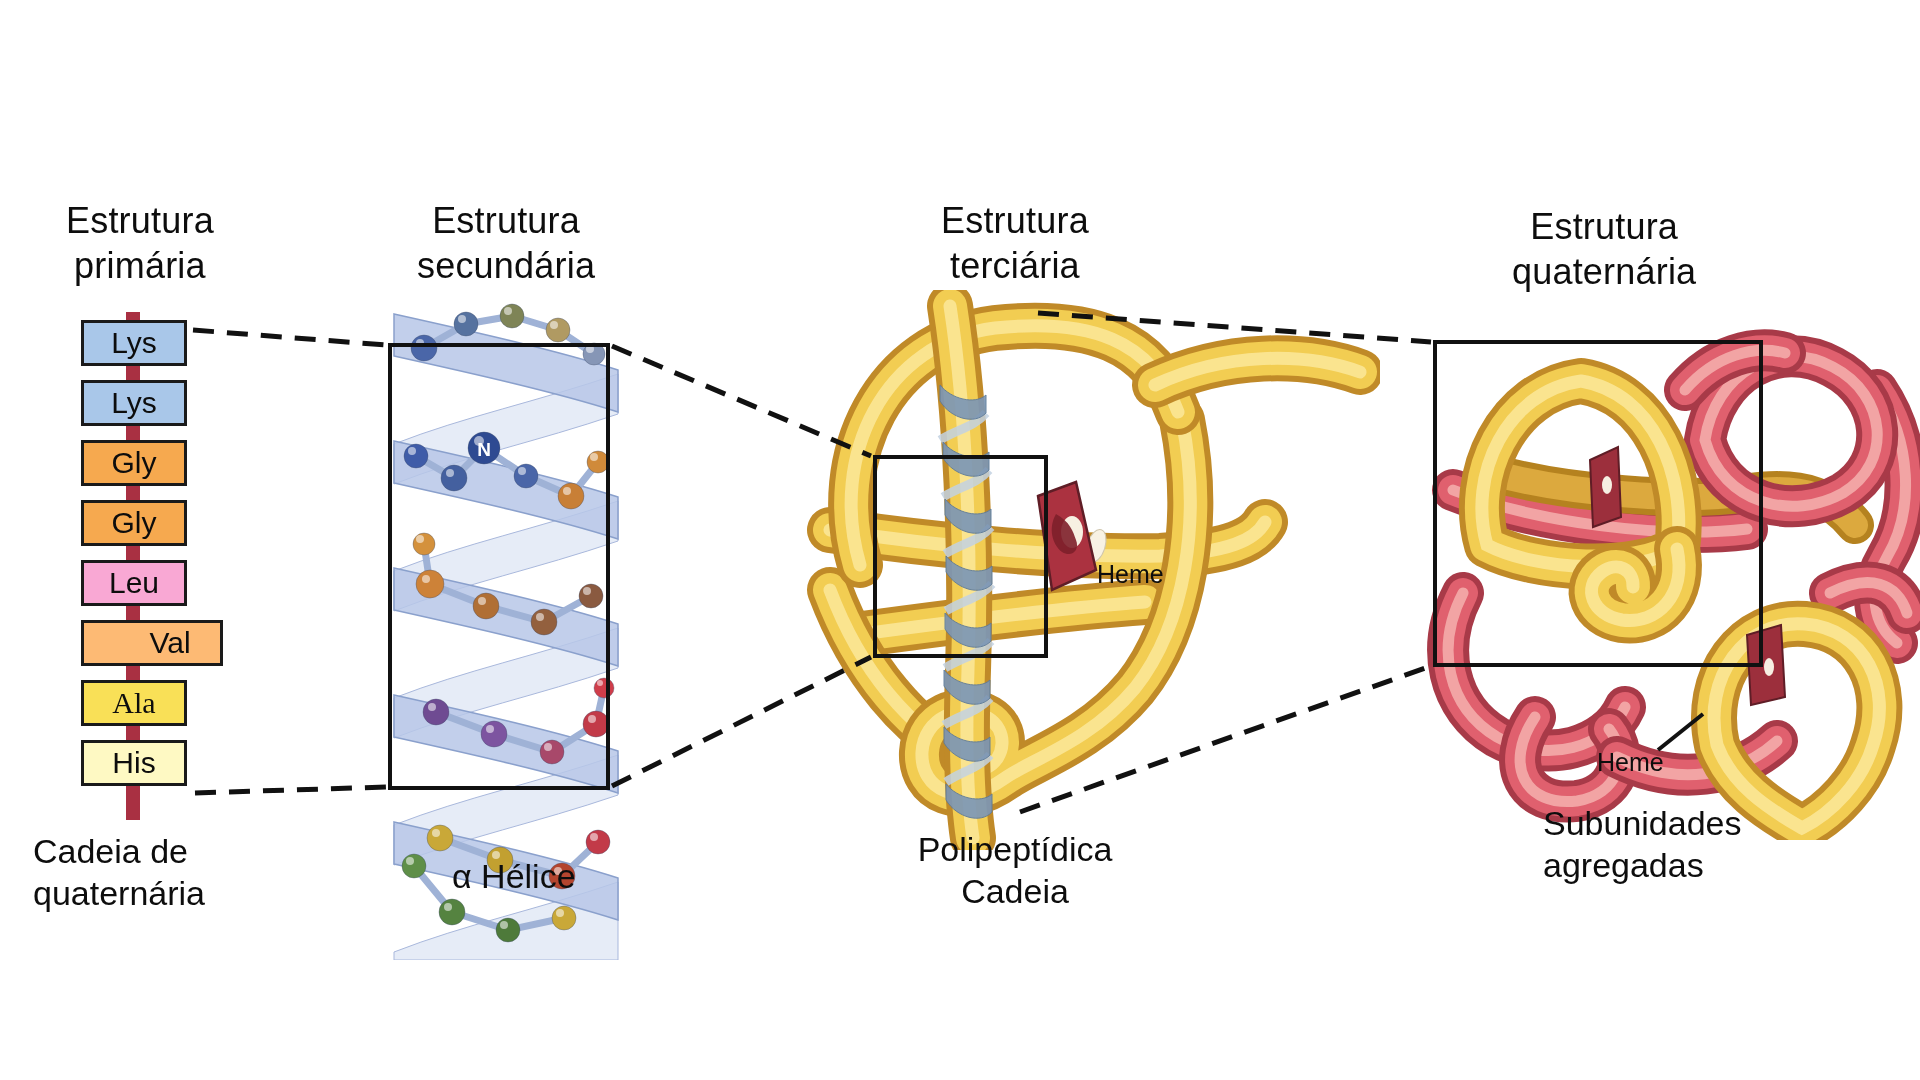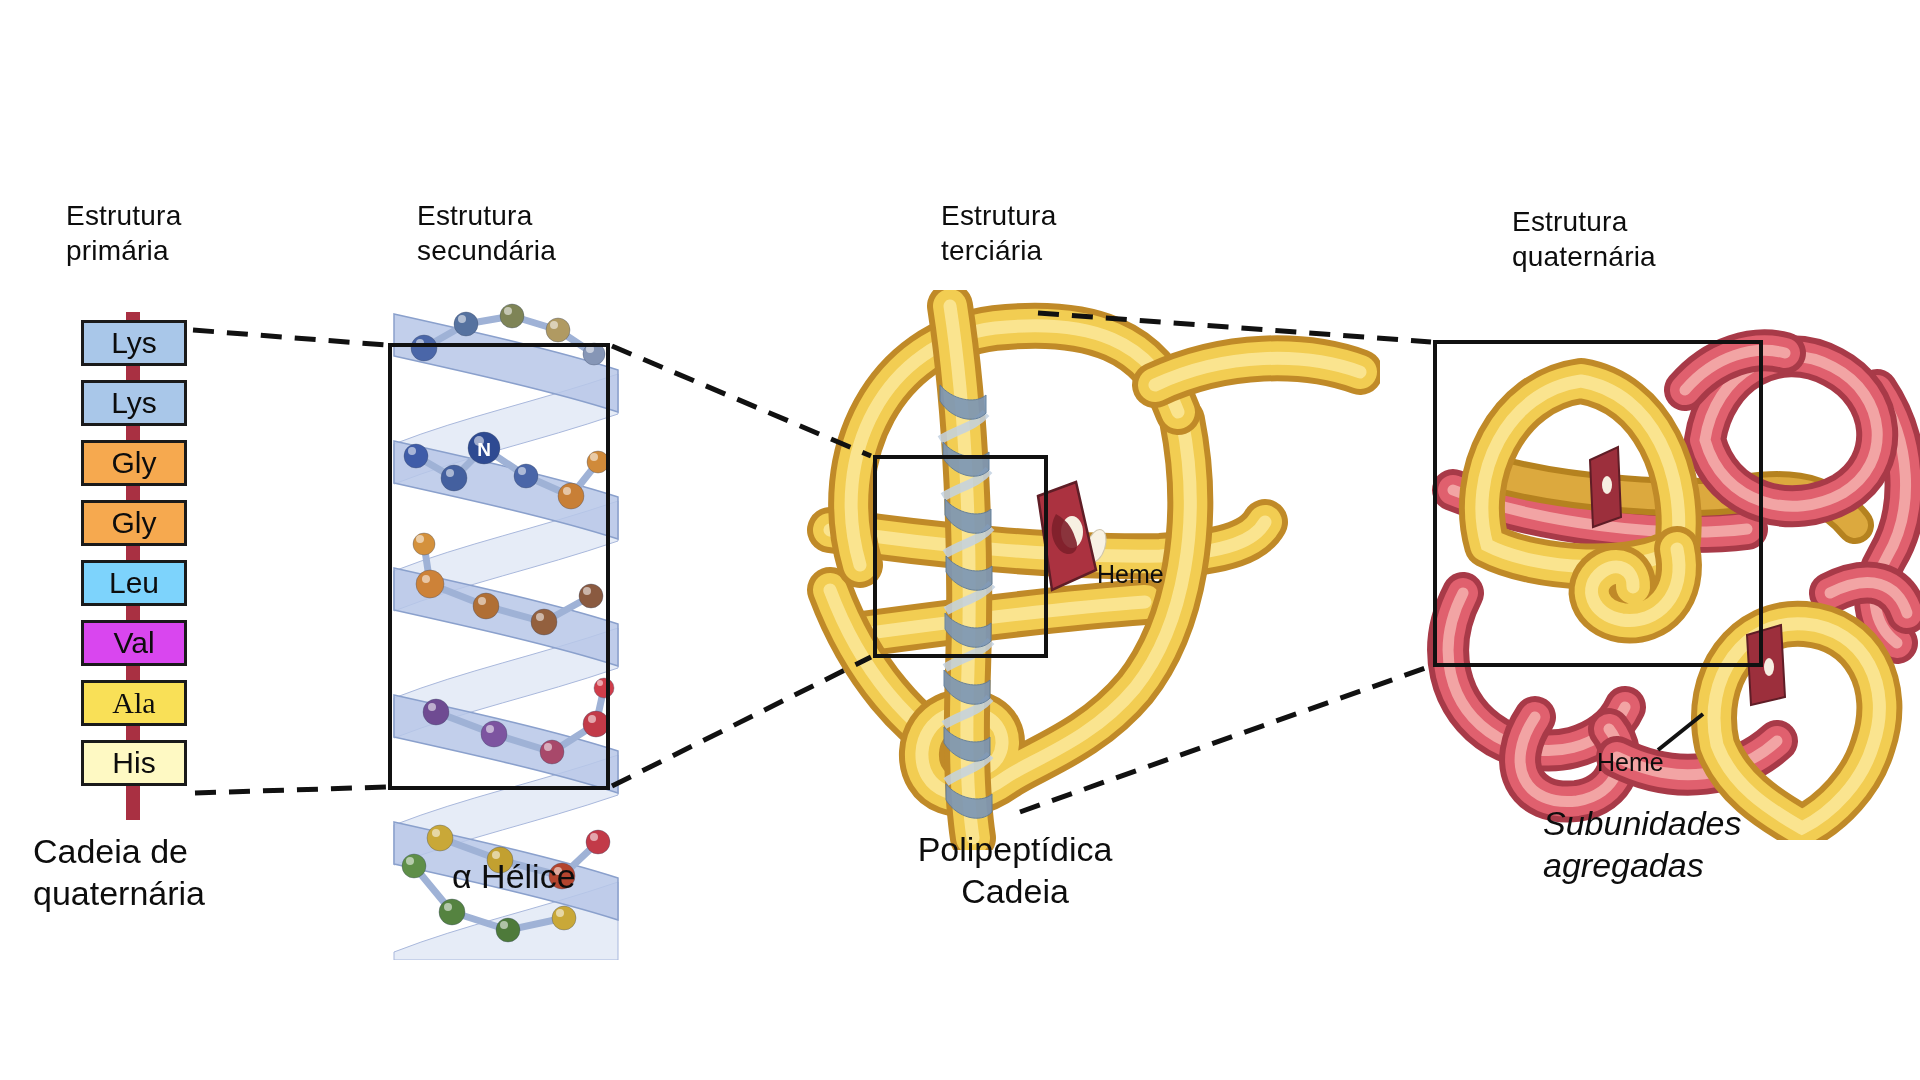--- a/index.html
+++ b/index.html
@@ -1,19 +1,19 @@
 <!DOCTYPE html>
 <html><head>
 <meta charset="utf-8">
 <style>
   html,body{margin:0;padding:0;background:#ffffff;}
   #stage{position:relative;width:1920px;height:1080px;background:#ffffff;overflow:hidden;
          font-family:"Liberation Sans", sans-serif;color:#0d0d0d;}
   .abs{position:absolute;}
-  .title{font-size:28px;line-height:1.24;letter-spacing:0.2px;z-index:6;}
+  .title{font-size:36px;line-height:1.24;letter-spacing:0.2px;z-index:6;text-align:center;}
   .caption{font-size:34px;line-height:1.24;z-index:6;}
   .heme-label{font-size:25px;z-index:6;}
   
   #chain-bar{left:126px;top:312px;width:14px;height:508px;z-index:2;}
   #amino-col{left:81px;top:320px;z-index:3;}
   .aa-box{position:relative;width:100px;height:40px;border:3px solid #1a1a1a;
           margin-bottom:14px;text-align:center;font-size:30px;line-height:40px;}
   
   .zoom-box{border:4px solid #111;z-index:4;background:transparent;}
   #box-secondary{left:388px;top:343px;width:214px;height:439px;}
@@ -43,22 +43,22 @@
     <div>primária</div>
   </div>
 
   <div class="abs" id="chain-bar" style="background: rgb(169, 48, 66);"></div>
 
   <div class="abs" id="amino-col">
     <div class="aa-box" style="background: rgb(169, 199, 233);">Lys</div>
     <div class="aa-box" style="background: rgb(169, 199, 233);">Lys</div>
     <div class="aa-box" style="background: rgb(246, 169, 79);">Gly</div>
     <div class="aa-box" style="background: rgb(246, 169, 79);">Gly</div>
-    <div class="aa-box" style="background: #7dd3fc;">Leu</div>
-    <div class="aa-box" style="background: #d946ef;">Val</div>
+    <div class="aa-box" style="background: #f9a8d4;">Leu</div>
+    <div class="aa-box" style="background: #fdba74; padding-left: 36px;">Val</div>
     <div class="aa-box" style="background: rgb(249, 224, 87); font-family: Liberation Serif, serif;">Ala</div>
     <div class="aa-box" style="background: #fef9c3;">His</div>
   </div>
 
   <div class="abs caption" style="left:33px;top:830px;">
     <div>Cadeia de</div>
     <div>quaternária</div>
   </div>
 
   <div class="abs title" style="left:417px;top:199px;">
@@ -318,21 +318,21 @@
     <g>
       <polygon points="362,340 396,330 400,402 366,410" fill="#9c2f3c" stroke="#5f1d26" stroke-width="2"></polygon>
       <ellipse cx="384" cy="372" rx="5" ry="9" fill="#f6efe2"></ellipse>
     </g>
   </svg>
 
   <div class="abs zoom-box" id="box-quaternary"></div>
 
   <div class="abs heme-label" style="left:1597px;top:748px;">Heme</div>
 
-  <div class="abs caption" style="left:1543px;top:802px;font-style:italic;">
+  <div class="abs caption" style="left:1543px;top:802px;">
     <div>Subunidades</div>
     <div>agregadas</div>
   </div>
 
   <svg class="abs" id="lines-overlay" width="1920" height="1080" viewBox="0 0 1920 1080">
     <g stroke="#111" stroke-width="5" stroke-dasharray="21 13" fill="none">
       <line x1="193" y1="330" x2="386" y2="345"></line>
       <line x1="195" y1="793" x2="386" y2="787"></line>
       <line x1="612" y1="346" x2="871" y2="456"></line>
       <line x1="612" y1="786" x2="871" y2="657"></line>

